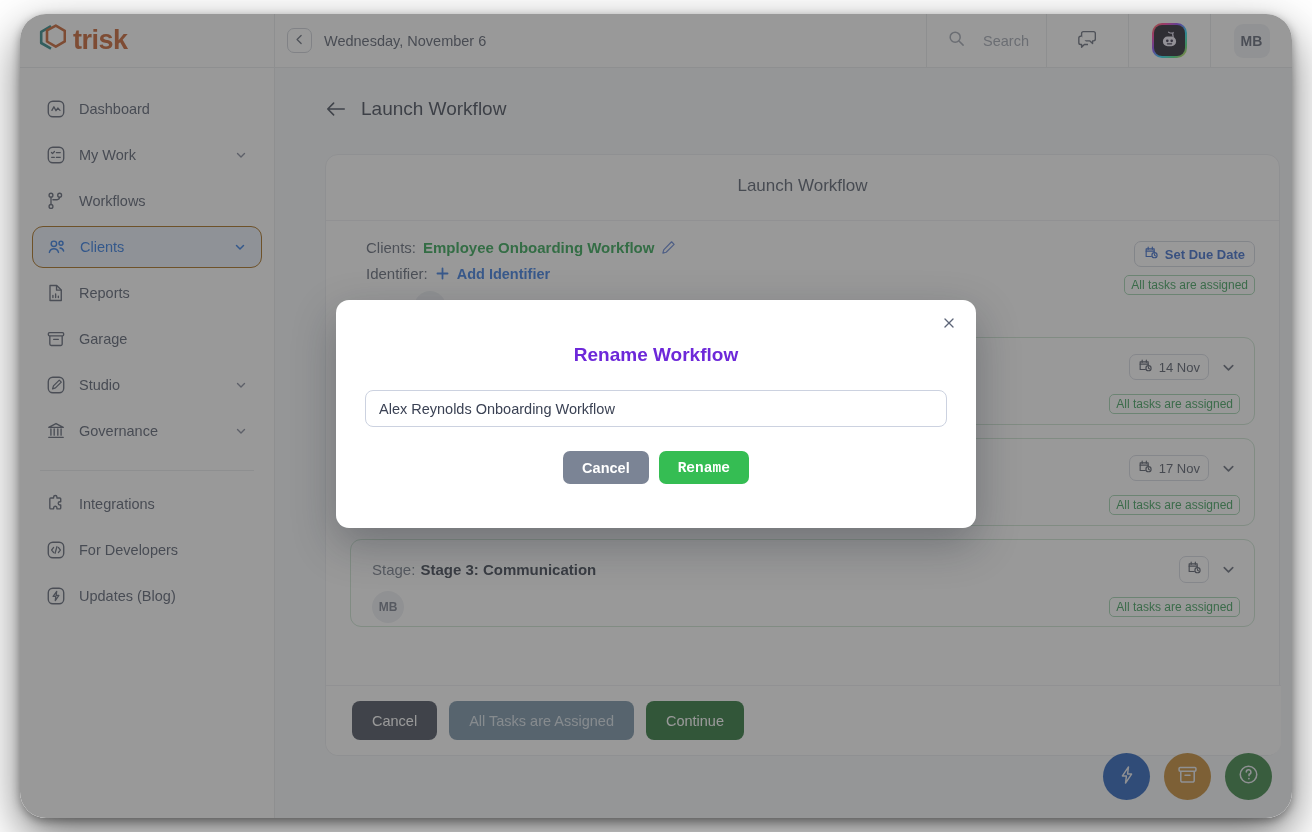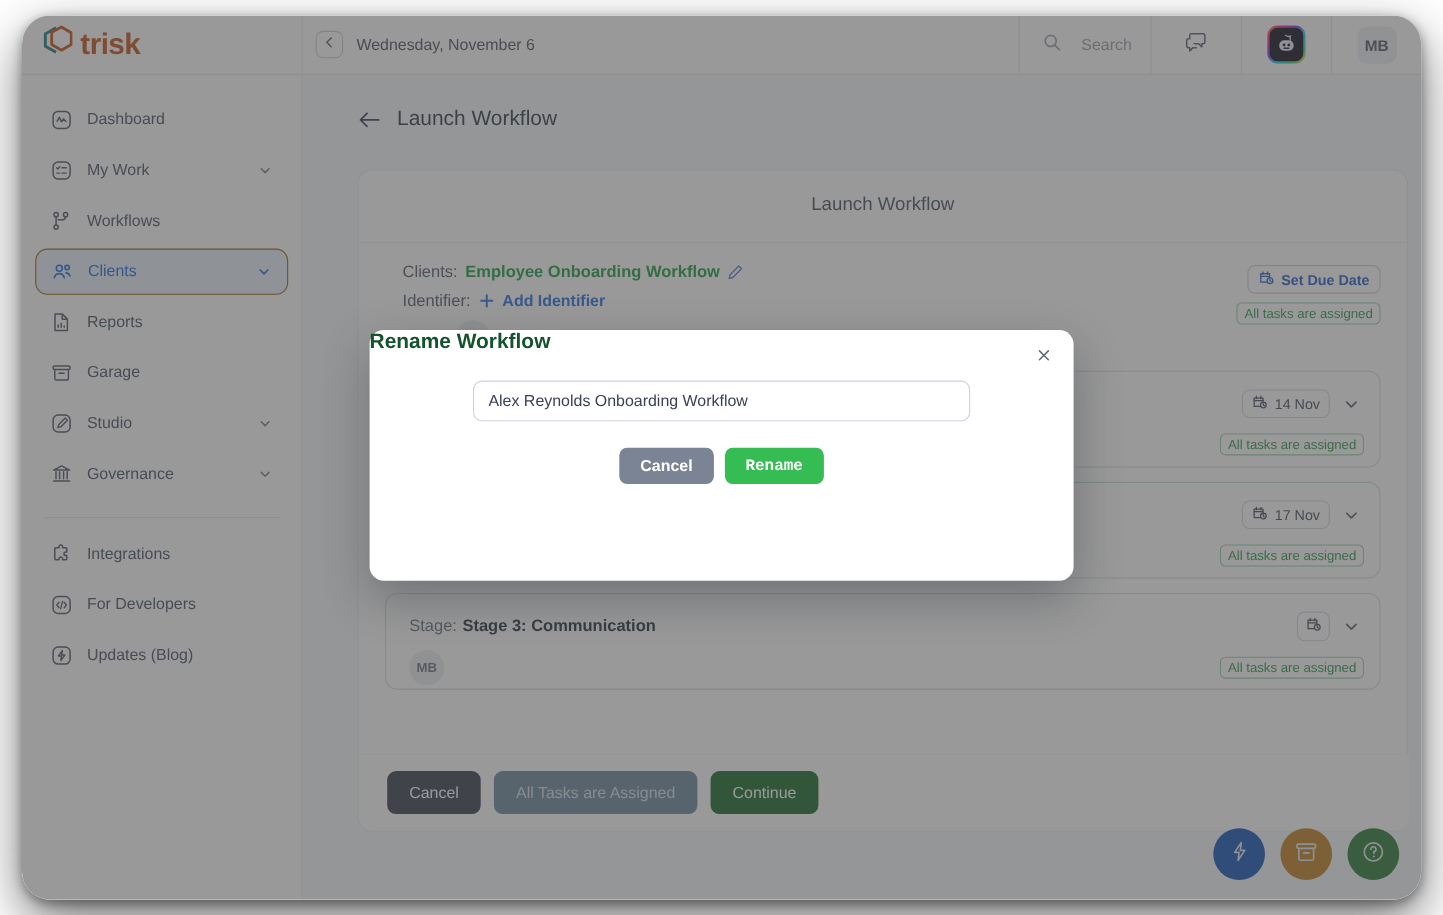--- a/index.html
+++ b/index.html
@@ -307,28 +307,30 @@
   #modal-close {
     position: absolute;
     right: 16px; top: 12px;
     width: 22px; height: 22px;
     display: flex; align-items: center; justify-content: center;
     color: #5d6578;
     font-size: 17px;
     line-height: 1;
   }
   #modal-title {
+    text-align: center;
+    padding-top: 44px;
     font-size: 19px;
     font-weight: bold;
-    color: #14532d;
+    color: #6d28d9;
   }
   #rename-input {
     display: block;
     margin: 24px auto 0 auto;
-    width: 452px;
+    width: 582px;
     height: 37px;
     border: 1px solid #ccd2e0;
     border-radius: 8px;
     padding: 0 13px;
     font-size: 14.5px;
     color: #3b4254;
     font-family: "Liberation Sans", sans-serif;
     background: #fff;
     outline: none;
   }

